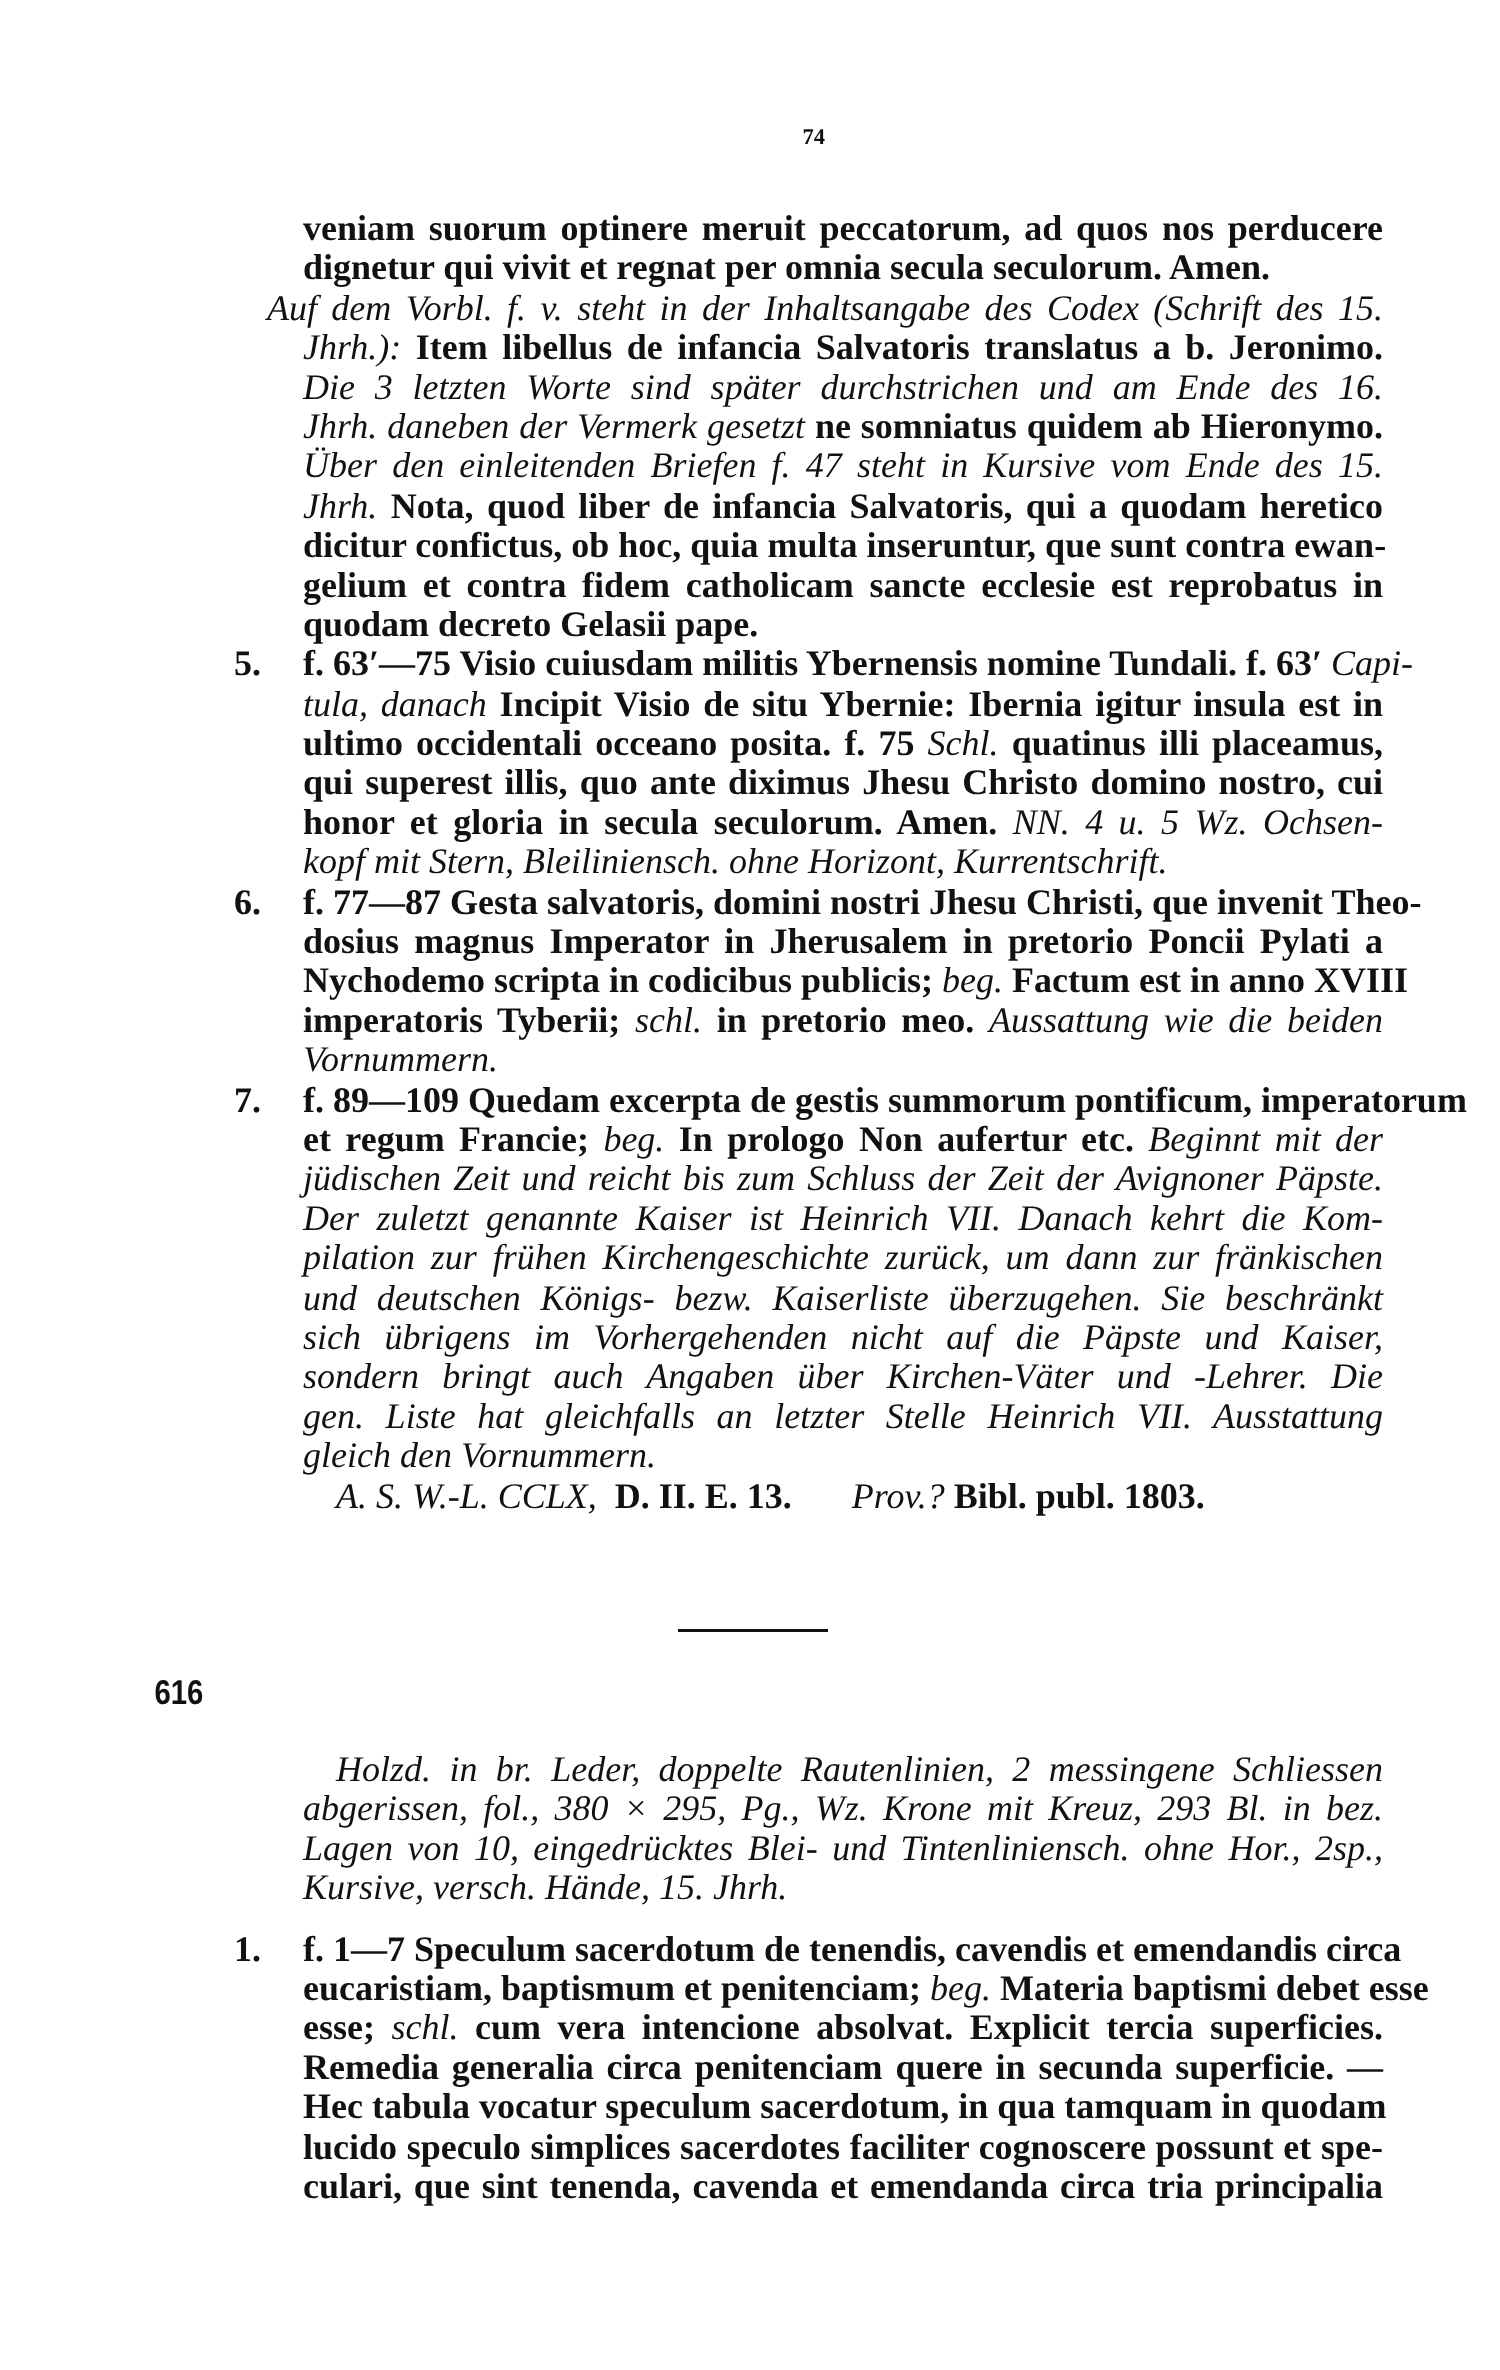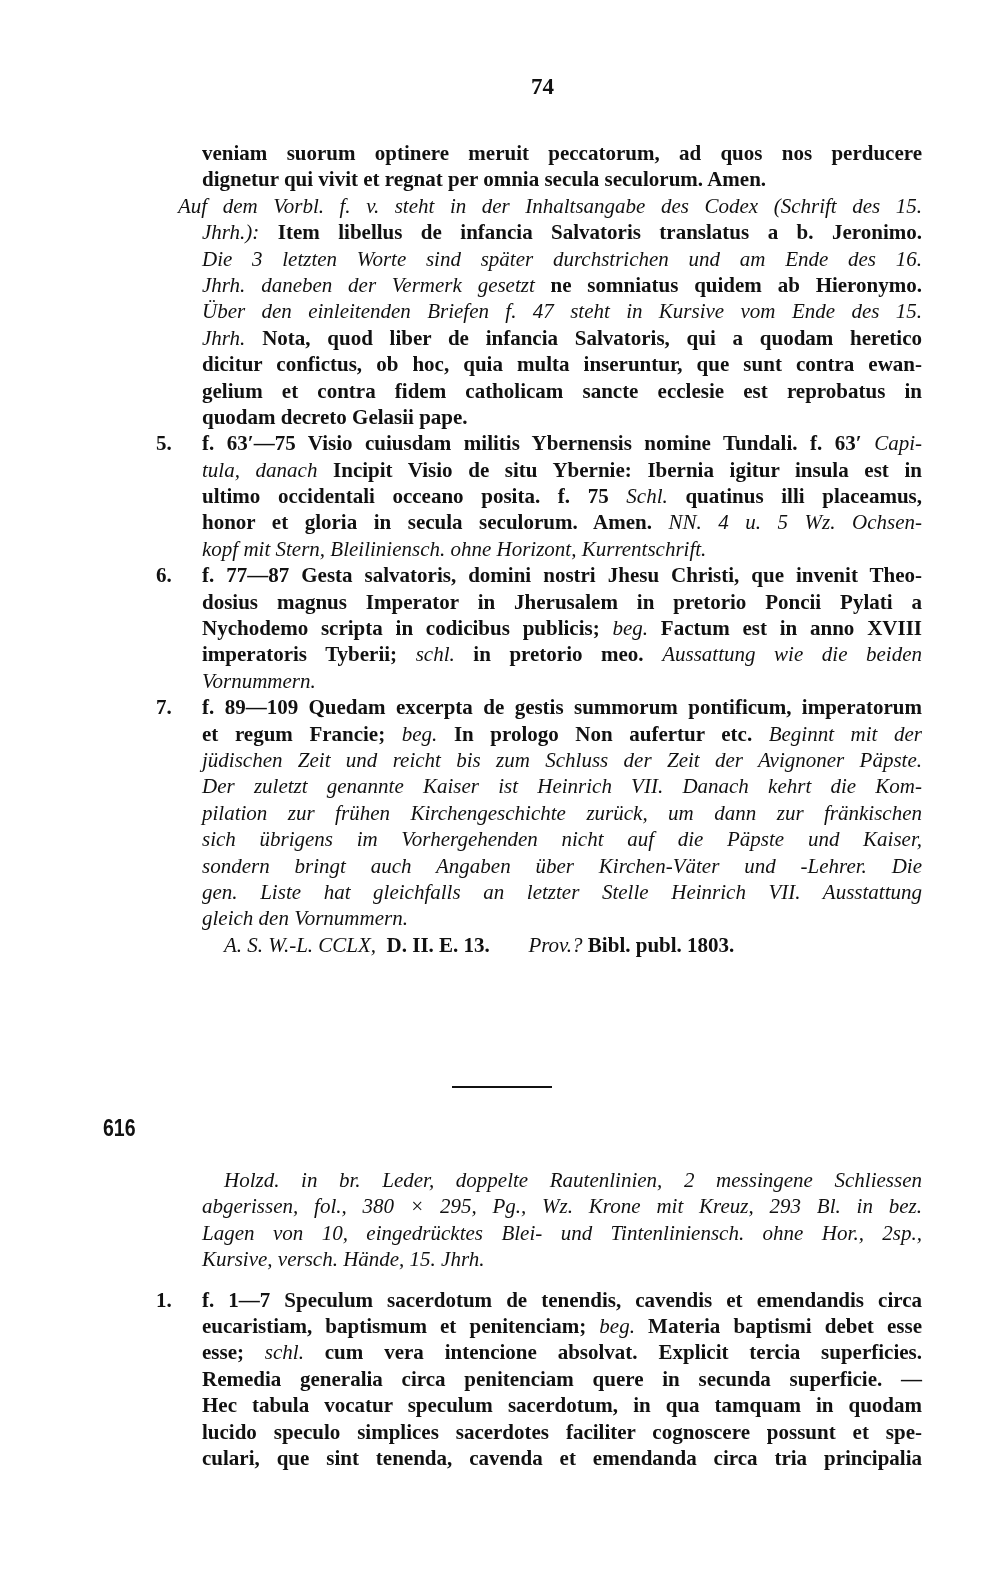--- a/index.html
+++ b/index.html
@@ -10,34 +10,34 @@
     body {
       width: 1000px;
       height: 1580px;
       position: relative;
       overflow: hidden;
       font-family: "Liberation Serif", "DejaVu Serif", serif;
       color: #111111;
     }
     .page-number {
       position: absolute;
-      top: 74px;
+      top: 84px;
       left: 0;
       width: 1000px;
       padding-left: 85px;
       box-sizing: border-box;
       text-align: center;
-      font-size: 23px;
+      font-size: 15px;
       font-weight: bold;
     }
     .block {
       position: absolute;
       left: 202px;
       width: 720px;
-      font-size: 21px;
+      font-size: 24px;
       line-height: 26.4px;
       font-weight: bold;
     }
     .line {
       display: block;
       white-space: nowrap;
       text-align: justify;
       text-align-last: justify;
       height: 26.4px;
     }
@@ -92,32 +92,34 @@
     <div class="line"><span class="it">Die 3 letzten Worte sind später durchstrichen und am Ende des 16.</span></div>
     <div class="line"><span class="it">Jhrh. daneben der Vermerk gesetzt </span><span>ne somniatus quidem ab Hieronymo.</span></div>
     <div class="line"><span class="it">Über den einleitenden Briefen f. 47 steht in Kursive vom Ende des 15.</span></div>
     <div class="line"><span class="it">Jhrh. </span><span>Nota, quod liber de infancia Salvatoris, qui a quodam heretico</span></div>
     <div class="line"><span>dicitur confictus, ob hoc, quia multa inseruntur, que sunt contra ewan-</span></div>
     <div class="line"><span>gelium et contra fidem catholicam sancte ecclesie est reprobatus in</span></div>
     <div class="line last"><span>quodam decreto Gelasii pape.</span></div>
     <div class="line" style="position: relative;"><span>f. 63′—75 Visio cuiusdam militis Ybernensis nomine Tundali. f. 63′ </span><span class="it">Capi-</span><span class="num">5.</span></div>
     <div class="line"><span class="it">tula, danach </span><span>Incipit Visio de situ Ybernie: Ibernia igitur insula est in</span></div>
     <div class="line"><span>ultimo occidentali occeano posita.  f. 75 </span><span class="it">Schl.</span><span> quatinus illi placeamus,</span></div>
+    <div class="line"><span>qui superest illis, quo ante diximus Jhesu Christo domino nostro, cui</span></div>
     <div class="line"><span>honor et gloria in secula seculorum.  Amen.  </span><span class="it">NN. 4 u. 5 Wz. Ochsen-</span></div>
     <div class="line last"><span class="it">kopf mit Stern, Bleiliniensch. ohne Horizont, Kurrentschrift.</span></div>
     <div class="line" style="position: relative;"><span>f. 77—87 Gesta salvatoris, domini nostri Jhesu Christi, que invenit Theo-</span><span class="num">6.</span></div>
     <div class="line"><span>dosius magnus Imperator in Jherusalem in pretorio Poncii Pylati a</span></div>
     <div class="line"><span>Nychodemo scripta in codicibus publicis; </span><span class="it">beg.</span><span> Factum est in anno XVIII</span></div>
     <div class="line"><span>imperatoris Tyberii; </span><span class="it">schl.</span><span> in pretorio meo.  </span><span class="it">Aussattung wie die beiden</span></div>
     <div class="line last"><span class="it">Vornummern.</span></div>
     <div class="line" style="position: relative;"><span>f. 89—109 Quedam excerpta de gestis summorum pontificum, imperatorum</span><span class="num">7.</span></div>
     <div class="line"><span>et regum Francie; </span><span class="it">beg.</span><span> In prologo Non aufertur etc.  </span><span class="it">Beginnt mit der</span></div>
     <div class="line"><span class="it">jüdischen Zeit und reicht bis zum Schluss der Zeit der Avignoner Päpste.</span></div>
     <div class="line"><span class="it">Der zuletzt genannte Kaiser ist Heinrich VII.  Danach kehrt die Kom-</span></div>
     <div class="line"><span class="it">pilation zur frühen Kirchengeschichte zurück, um dann zur fränkischen</span></div>
+    <div class="line"><span class="it">und deutschen Königs- bezw. Kaiserliste überzugehen.  Sie beschränkt</span></div>
     <div class="line"><span class="it">sich übrigens im Vorhergehenden nicht auf die Päpste und Kaiser,</span></div>
     <div class="line"><span class="it">sondern bringt auch Angaben über Kirchen-Väter und -Lehrer.  Die</span></div>
     <div class="line"><span class="it">gen. Liste hat gleichfalls an letzter Stelle Heinrich VII.  Ausstattung</span></div>
     <div class="line last"><span class="it">gleich den Vornummern.</span></div>
     <div class="sig-line"><span class="it" style="white-space: pre;">A. S. W.-L. CCLX,</span><span style="white-space: pre;">  D. II. E. 13.  </span><span class="it" style="white-space: pre; margin-left: 28px;">Prov.?</span><span style="white-space: pre;"> Bibl. publ. 1803.</span></div>
   </div>
 
 <div class="divider"></div>
 
 <div class="entry-number">616</div>

